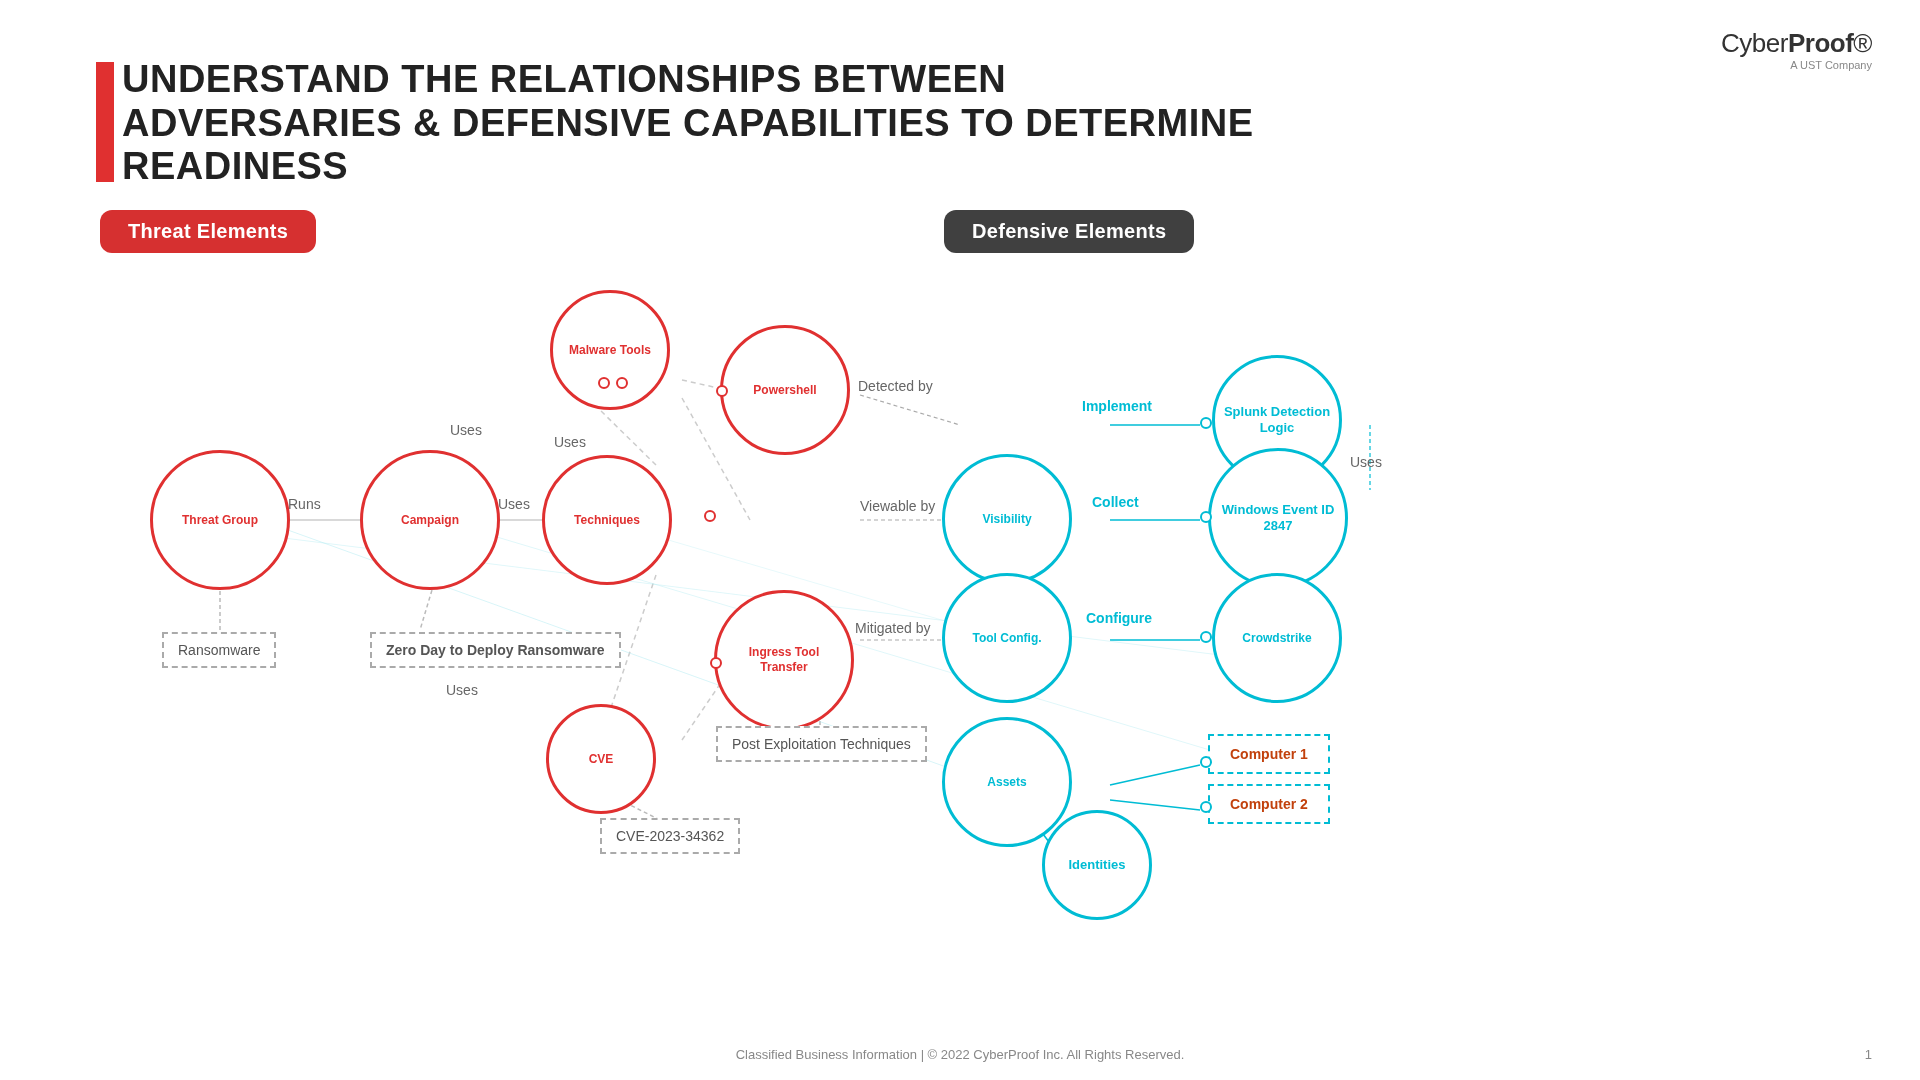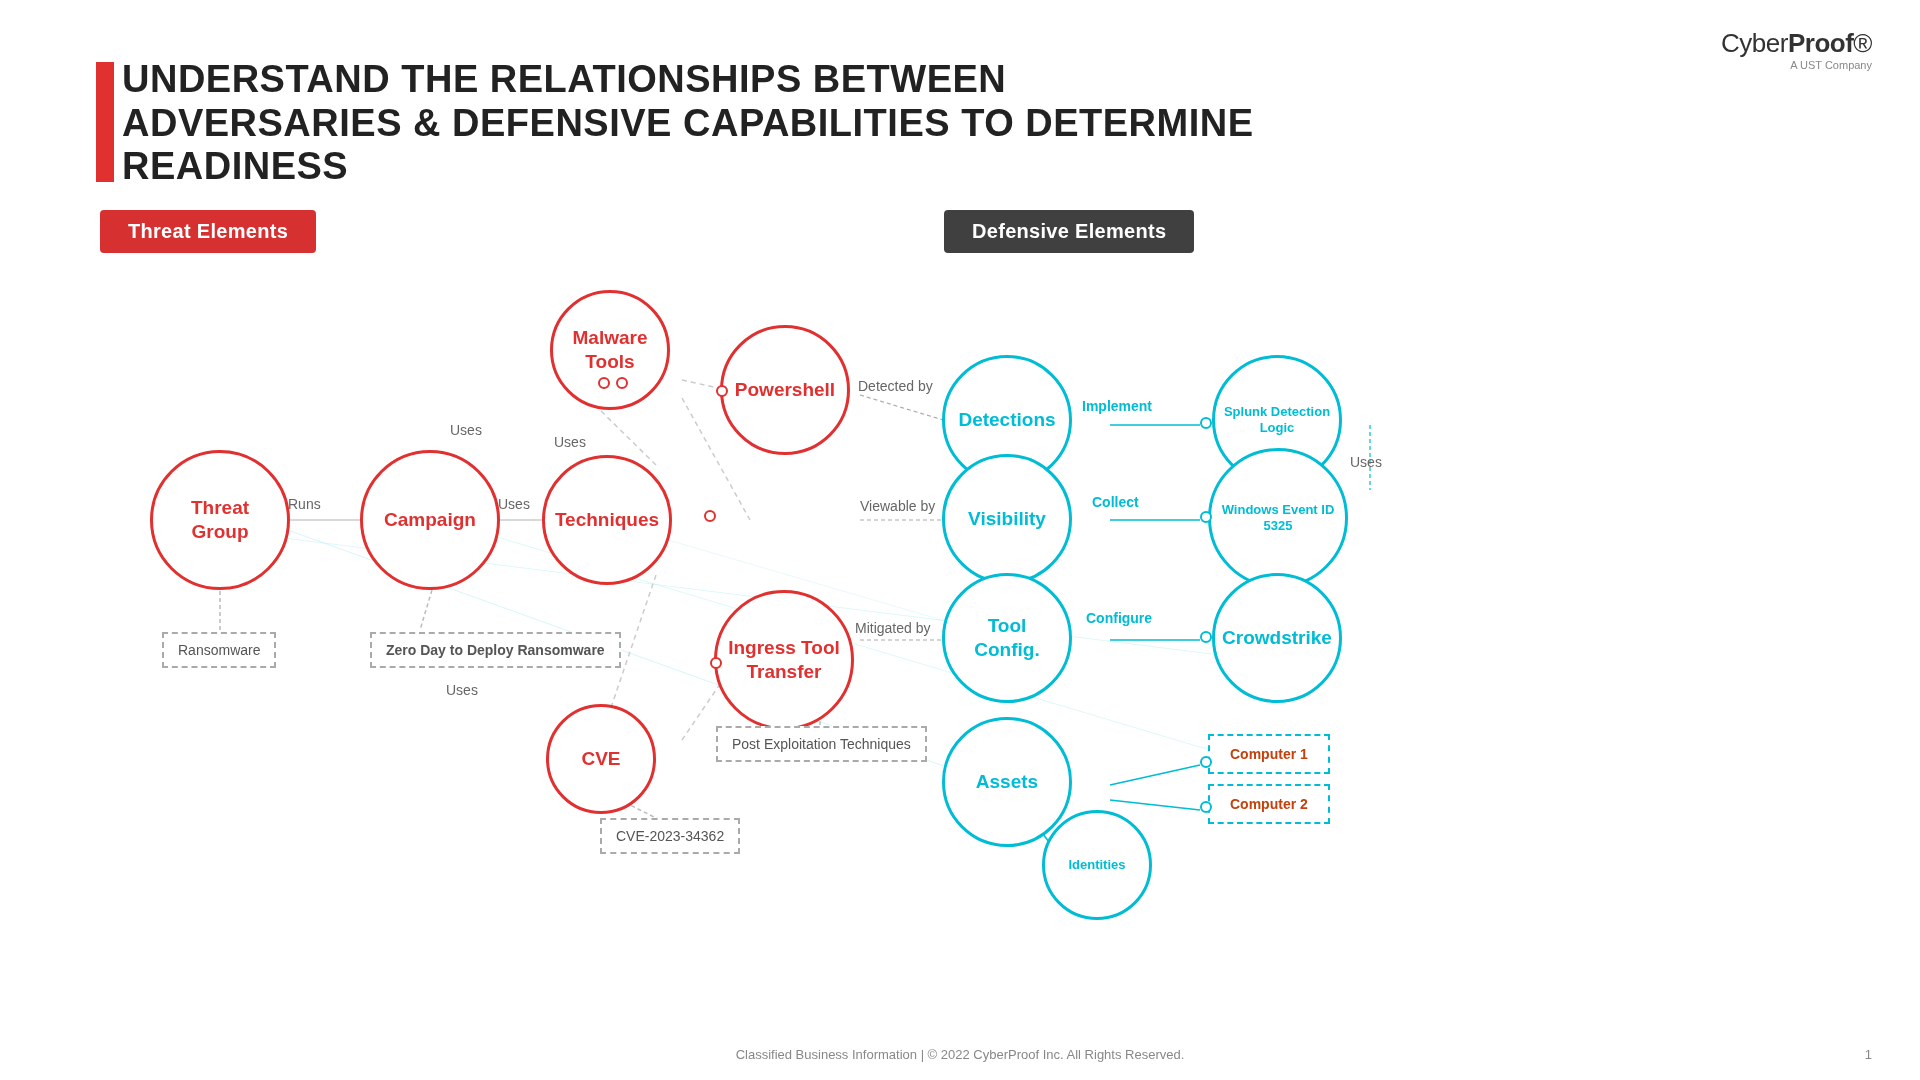--- a/index.html
+++ b/index.html
@@ -65,21 +65,21 @@
       top: 210px;
       left: 60px;
       right: 40px;
       bottom: 60px;
     }
 
     
     .section-badge {
       position: absolute;
       padding: 10px 28px;
-      border-radius: 4px;
+      border-radius: 12px;
       font-size: 20px;
       font-weight: 700;
       color: #fff;
       letter-spacing: 0.3px;
       z-index: 10;
     }
     .badge-threat {
       background: #d63030;
       top: 0px;
       left: 40px;
@@ -173,21 +173,21 @@
     }
     .footer-num {
       position: absolute;
       bottom: 18px;
       right: 48px;
       font-size: 13px;
       color: #888;
     }
 
     .node-text {
-      font-size: 19px;
+      font-size: 12px;
       line-height: 1.25;
       padding: 0 8px;
     }
     .node-text-sm {
       font-size: 13px;
       line-height: 1.25;
       padding: 0 6px;
     }
   </style>
 </head>
@@ -315,23 +315,20 @@
   <div class="dot dot-red" style="left:556px;top:167px;"></div>
 
   <div class="dot dot-red" style="left:656px;top:175px;"></div>
   <div class="dot dot-red" style="left:644px;top:300px;"></div>
   <div class="dot dot-red" style="left:650px;top:447px;"></div>
 
   <div class="line-label" style="left:798px;top:168px;">Detected by</div>
   <div class="line-label" style="left:800px;top:288px;">Viewable by</div>
   <div class="line-label" style="left:795px;top:410px;">Mitigated by</div>
 
-  <div class="node node-teal" style="width:130px;height:130px;left:882px;top:145px;">
-    <span class="node-text">Detections</span>
-  </div>
 
   <div class="node node-teal" style="width:130px;height:130px;left:882px;top:244px;">
     <span class="node-text">Visibility</span>
   </div>
 
   <div class="node node-teal" style="width:130px;height:130px;left:882px;top:363px;">
     <span class="node-text">Tool Config.</span>
   </div>
 
   <div class="node node-teal" style="width:130px;height:130px;left:882px;top:507px;">
@@ -350,21 +347,21 @@
   <div class="dot dot-teal" style="left:1140px;top:301px;"></div>
   <div class="dot dot-teal" style="left:1140px;top:421px;"></div>
   <div class="dot dot-teal" style="left:1140px;top:546px;"></div>
   <div class="dot dot-teal" style="left:1140px;top:591px;"></div>
 
   <div class="node node-teal" style="width:130px;height:130px;left:1152px;top:145px;">
     <span class="node-text-sm">Splunk Detection Logic</span>
   </div>
 
   <div class="node node-teal" style="width:140px;height:140px;left:1148px;top:238px;">
-    <span class="node-text-sm">Windows Event ID 5325</span>
+    <span class="node-text-sm">Windows Event ID 2847</span>
   </div>
 
   <div class="node node-teal" style="width:130px;height:130px;left:1152px;top:363px;">
     <span class="node-text">Crowdstrike</span>
   </div>
 
   <div class="line-label" style="left:1290px;top:244px;color:#666;">Uses</div>
 
   <div class="dashed-box dashed-box-teal" style="left:1148px;top:524px;padding:10px 20px;">
     <span>Computer 1</span>

